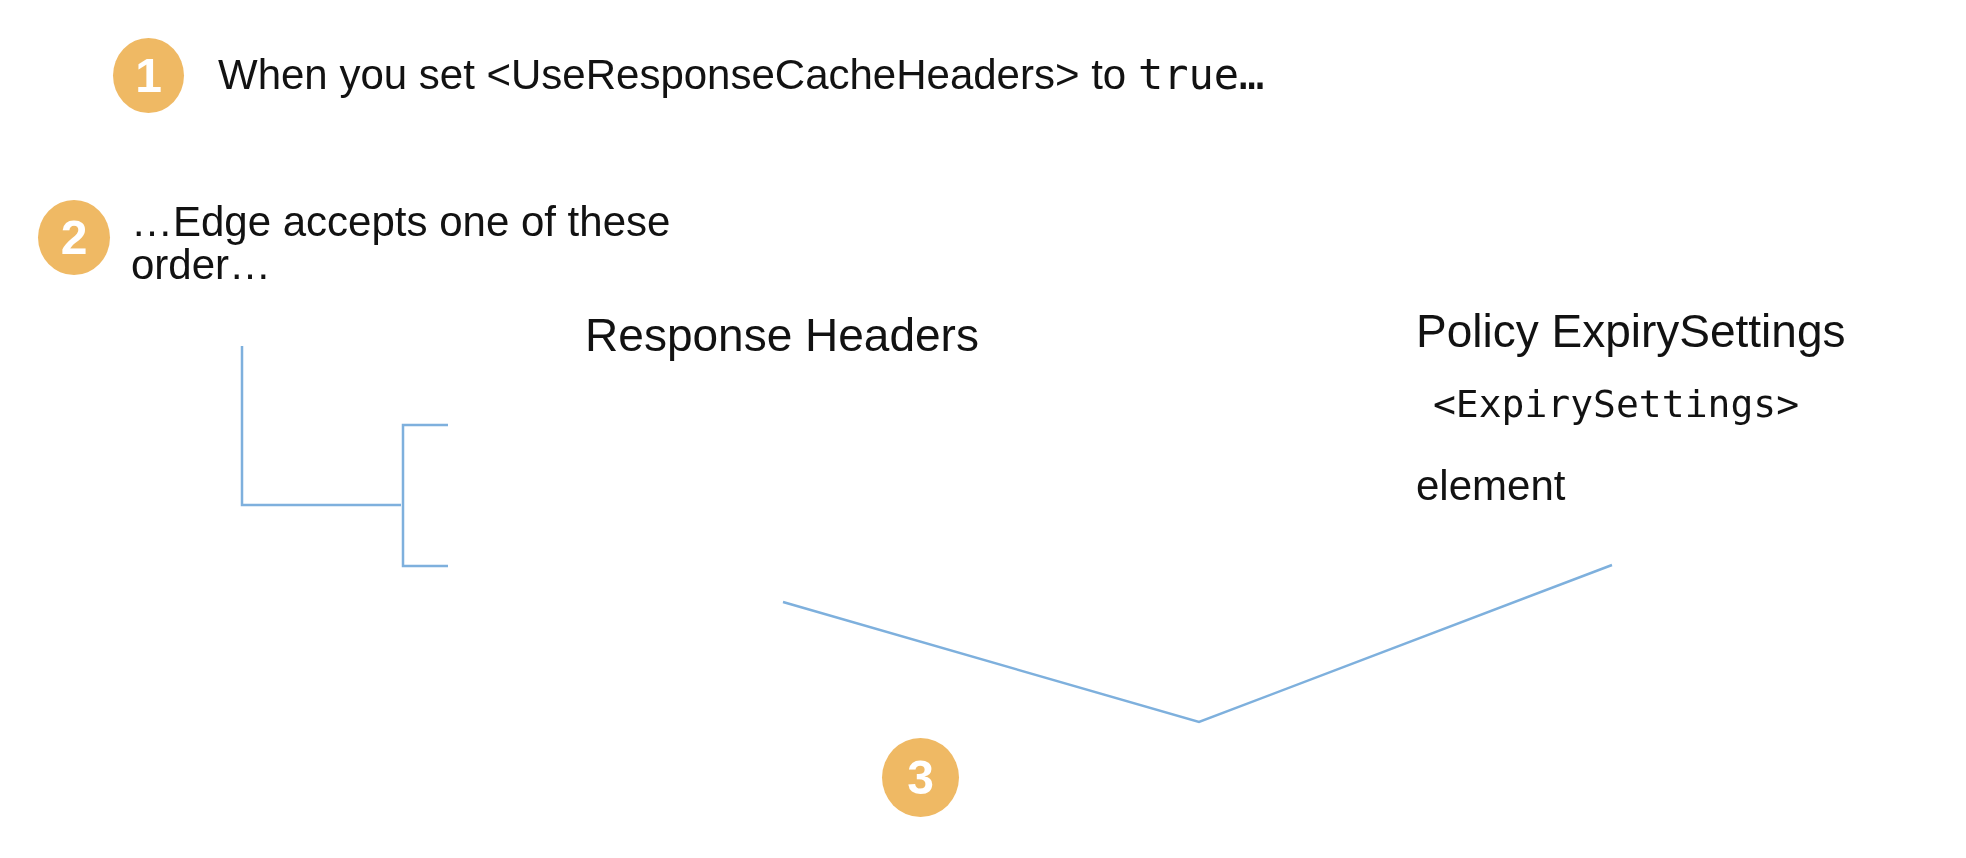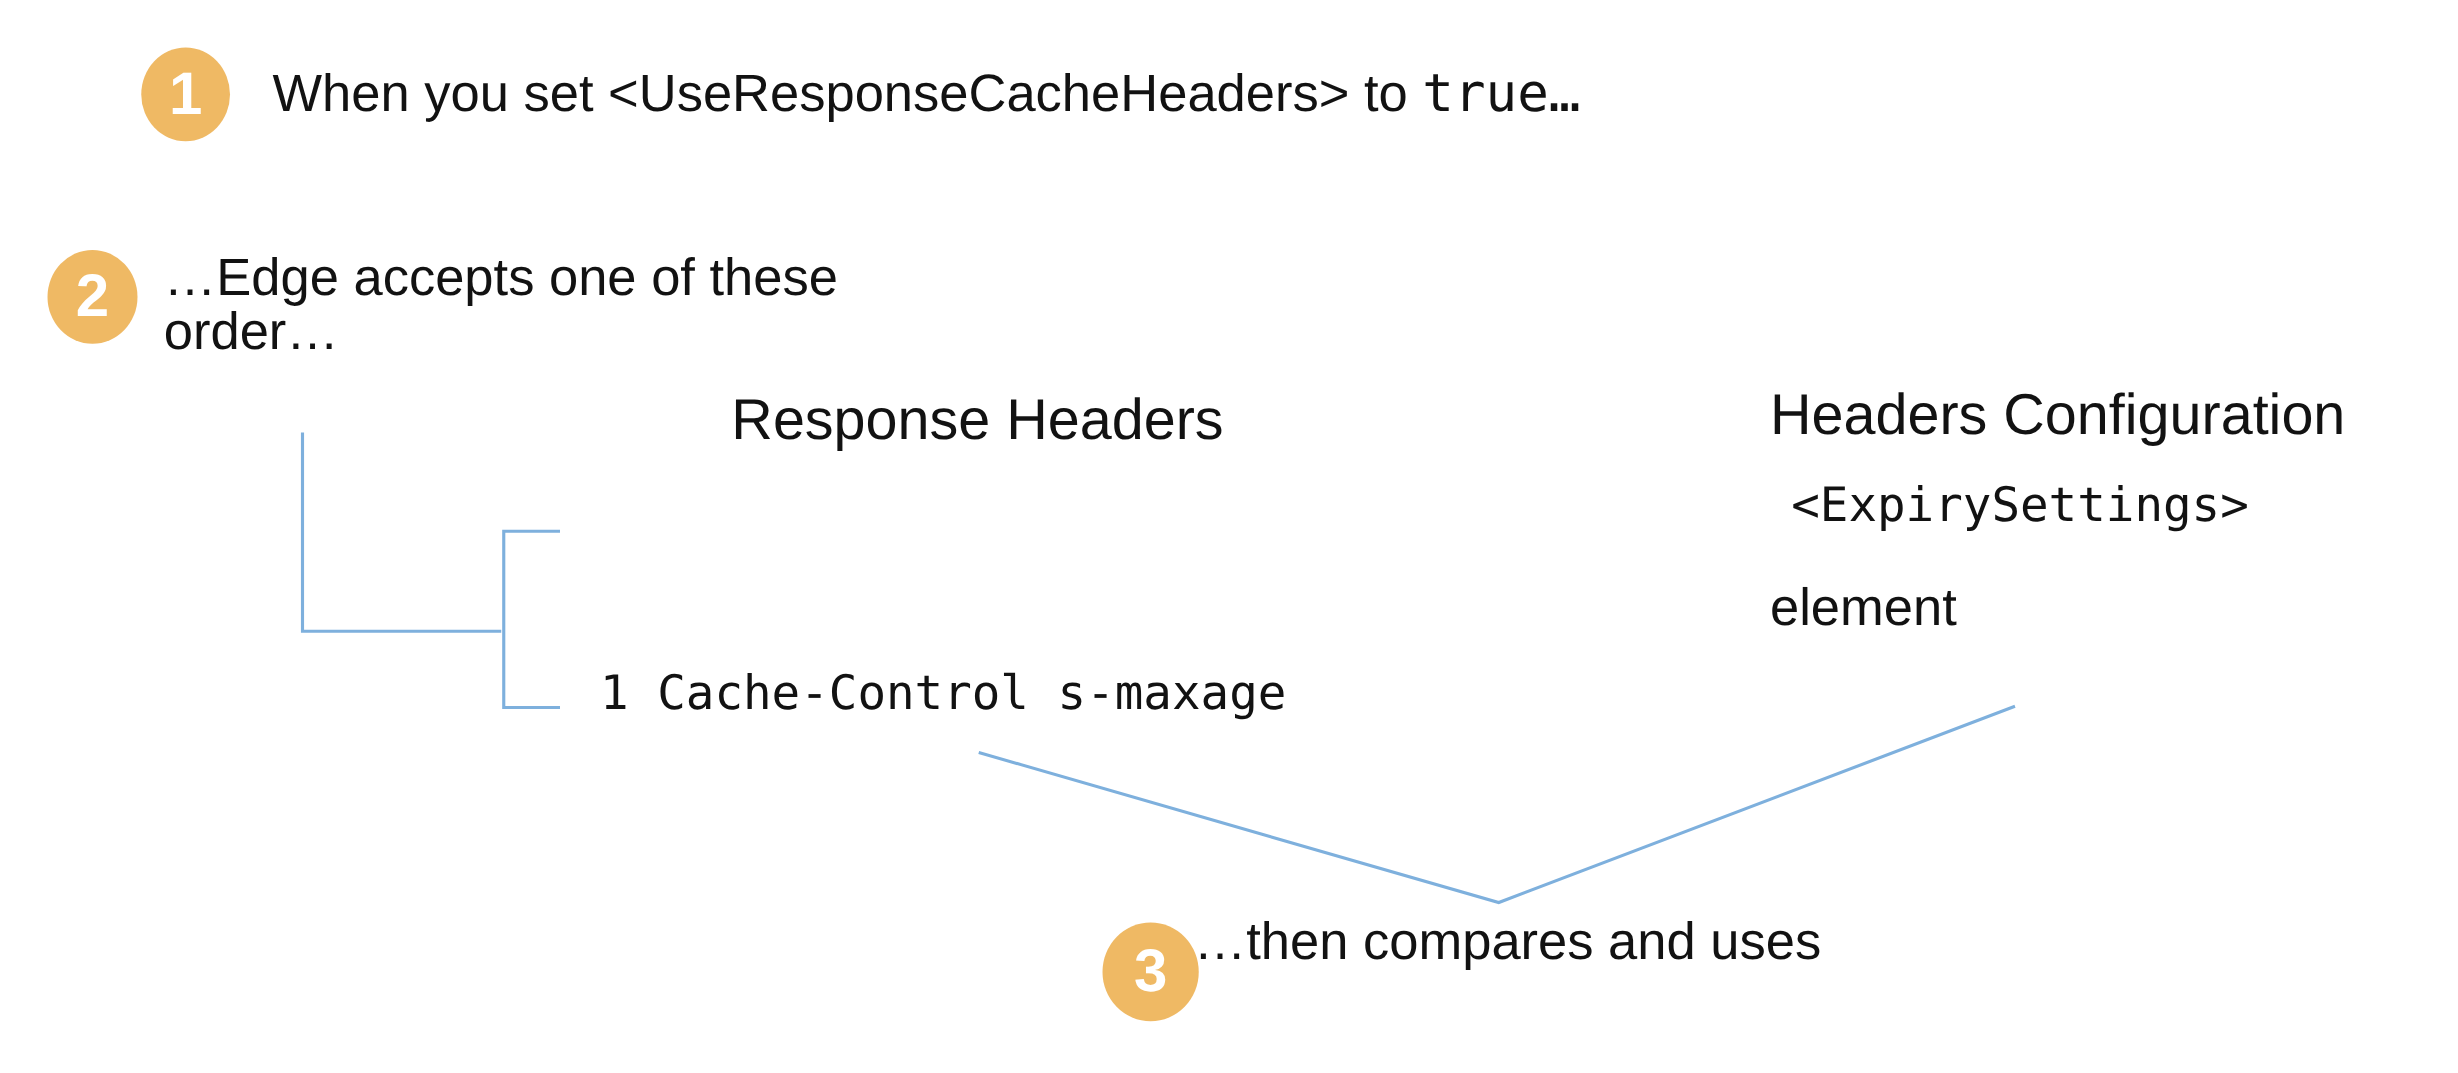--- a/index.html
+++ b/index.html
@@ -136,26 +136,24 @@
 <div class="badge badge-2">
   <span>2</span>
 </div>
 <div class="abs step2-text">
   <div>…Edge accepts one of these</div>
   <div>order…</div>
 </div>
 
 <div class="abs col-title rh-title">Response Headers</div>
 <div class="abs mono-list">
-  <div>1 Cache-Control s-maxage</div>
   
 </div>
 
-<div class="abs col-title pc-title">Headers Configuration</div>
+<div class="abs col-title pc-title">Policy ExpirySettings</div>
 <div class="abs expiry-code">&lt;ExpirySettings&gt;</div>
 <div class="abs element-caption">element</div>
 
 <div class="badge badge-3">
   <span>3</span>
 </div>
 <div class="abs step3-text">
-  <div>…then compares and uses</div>
 </div>
 
 </body></html>

